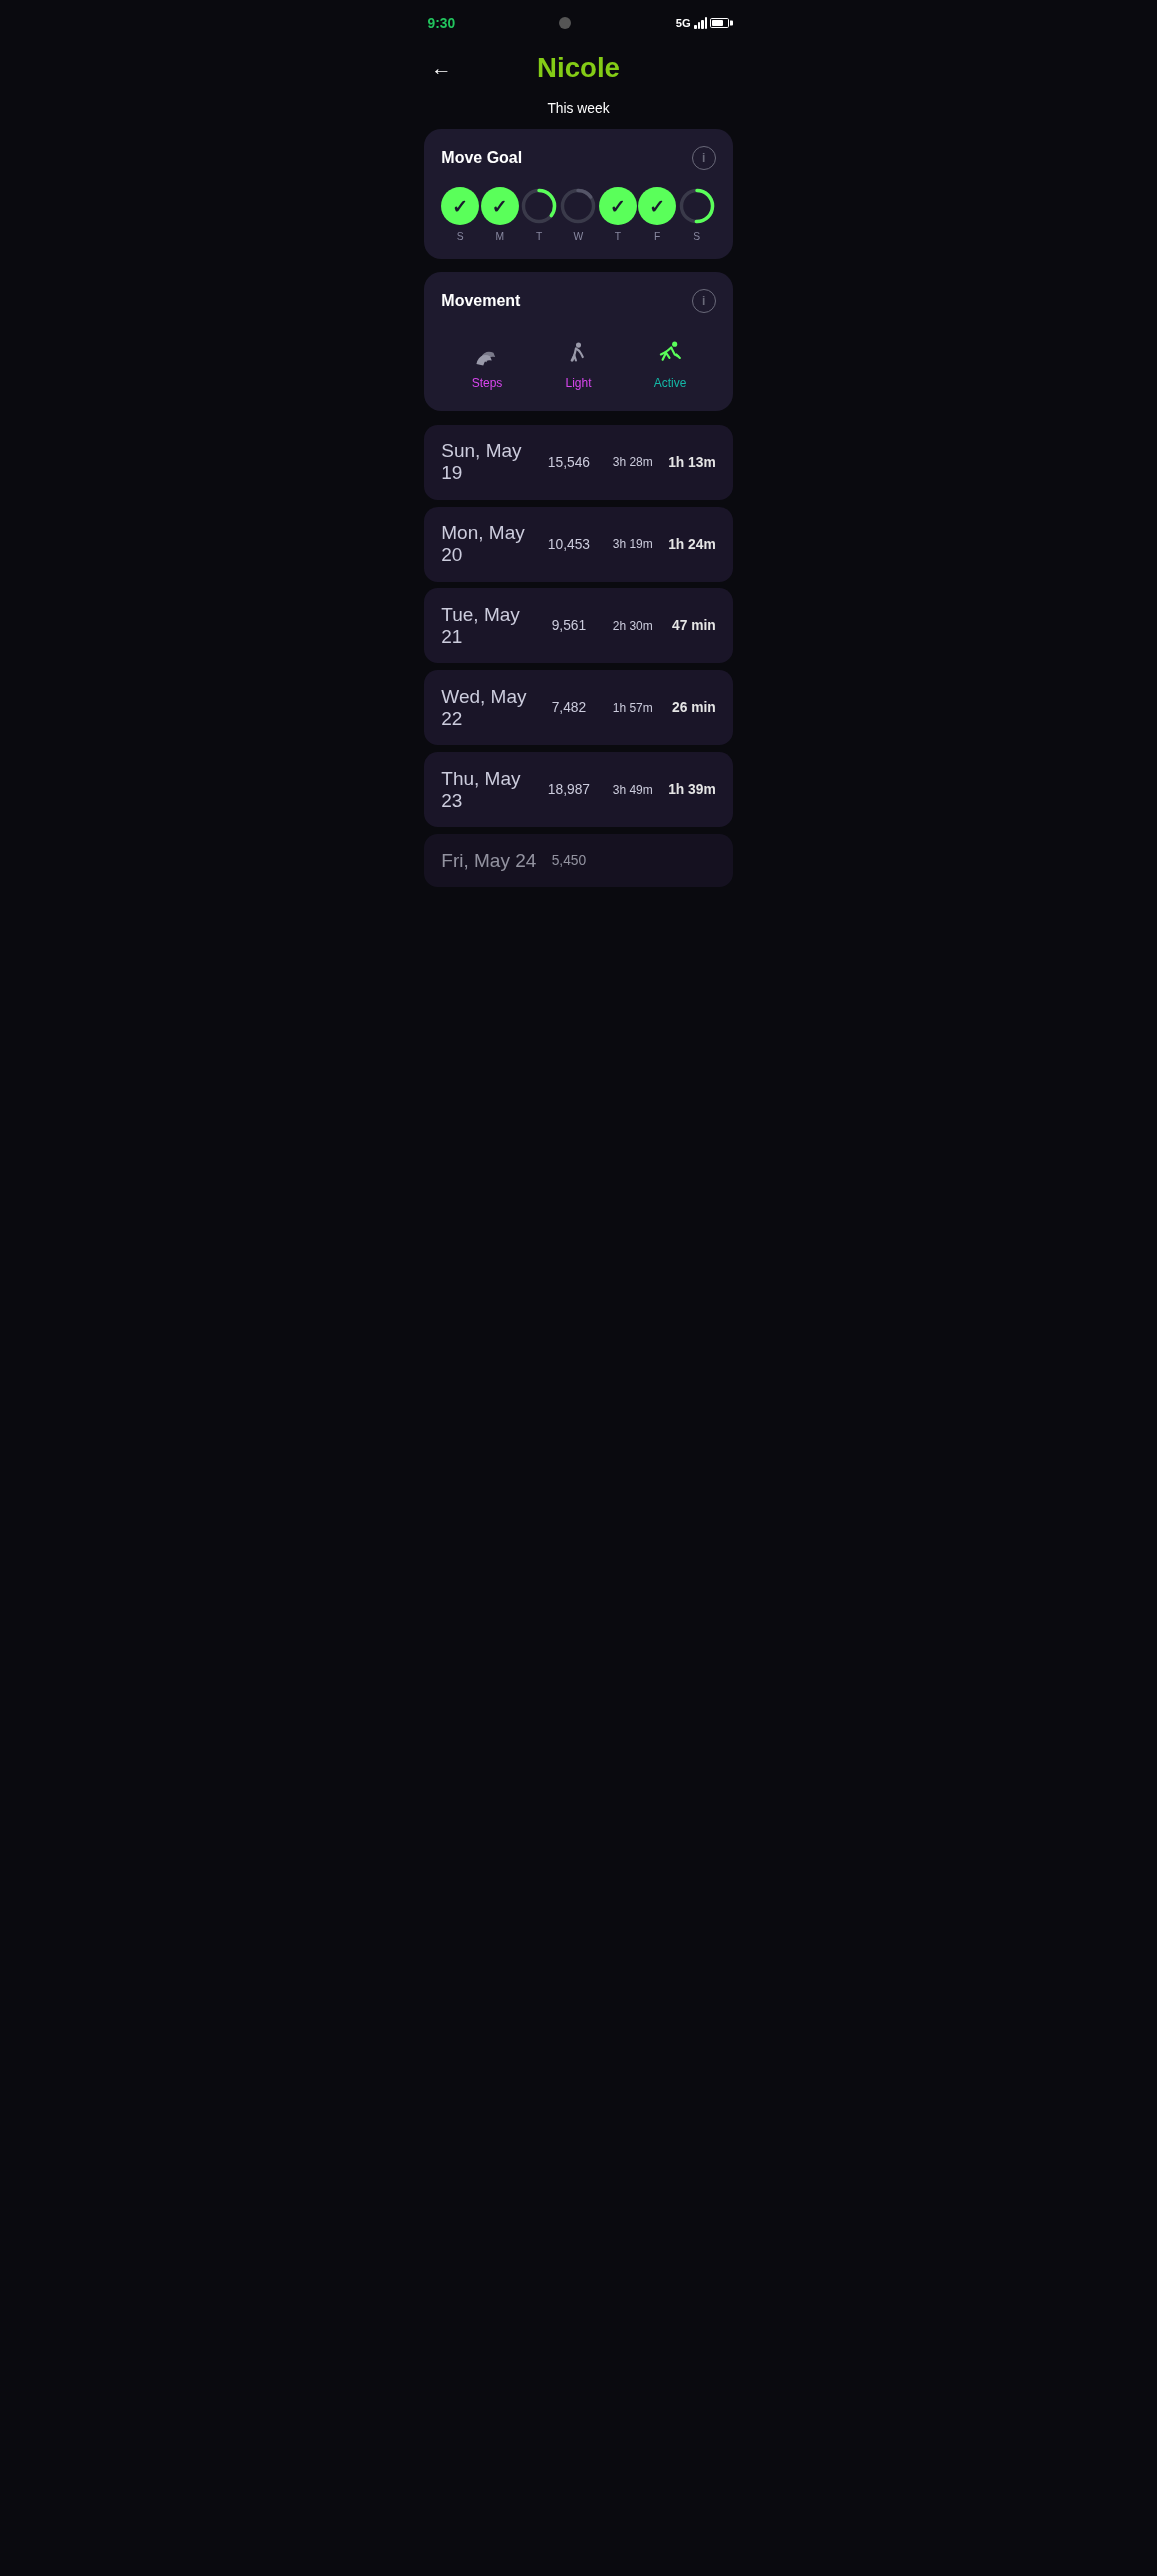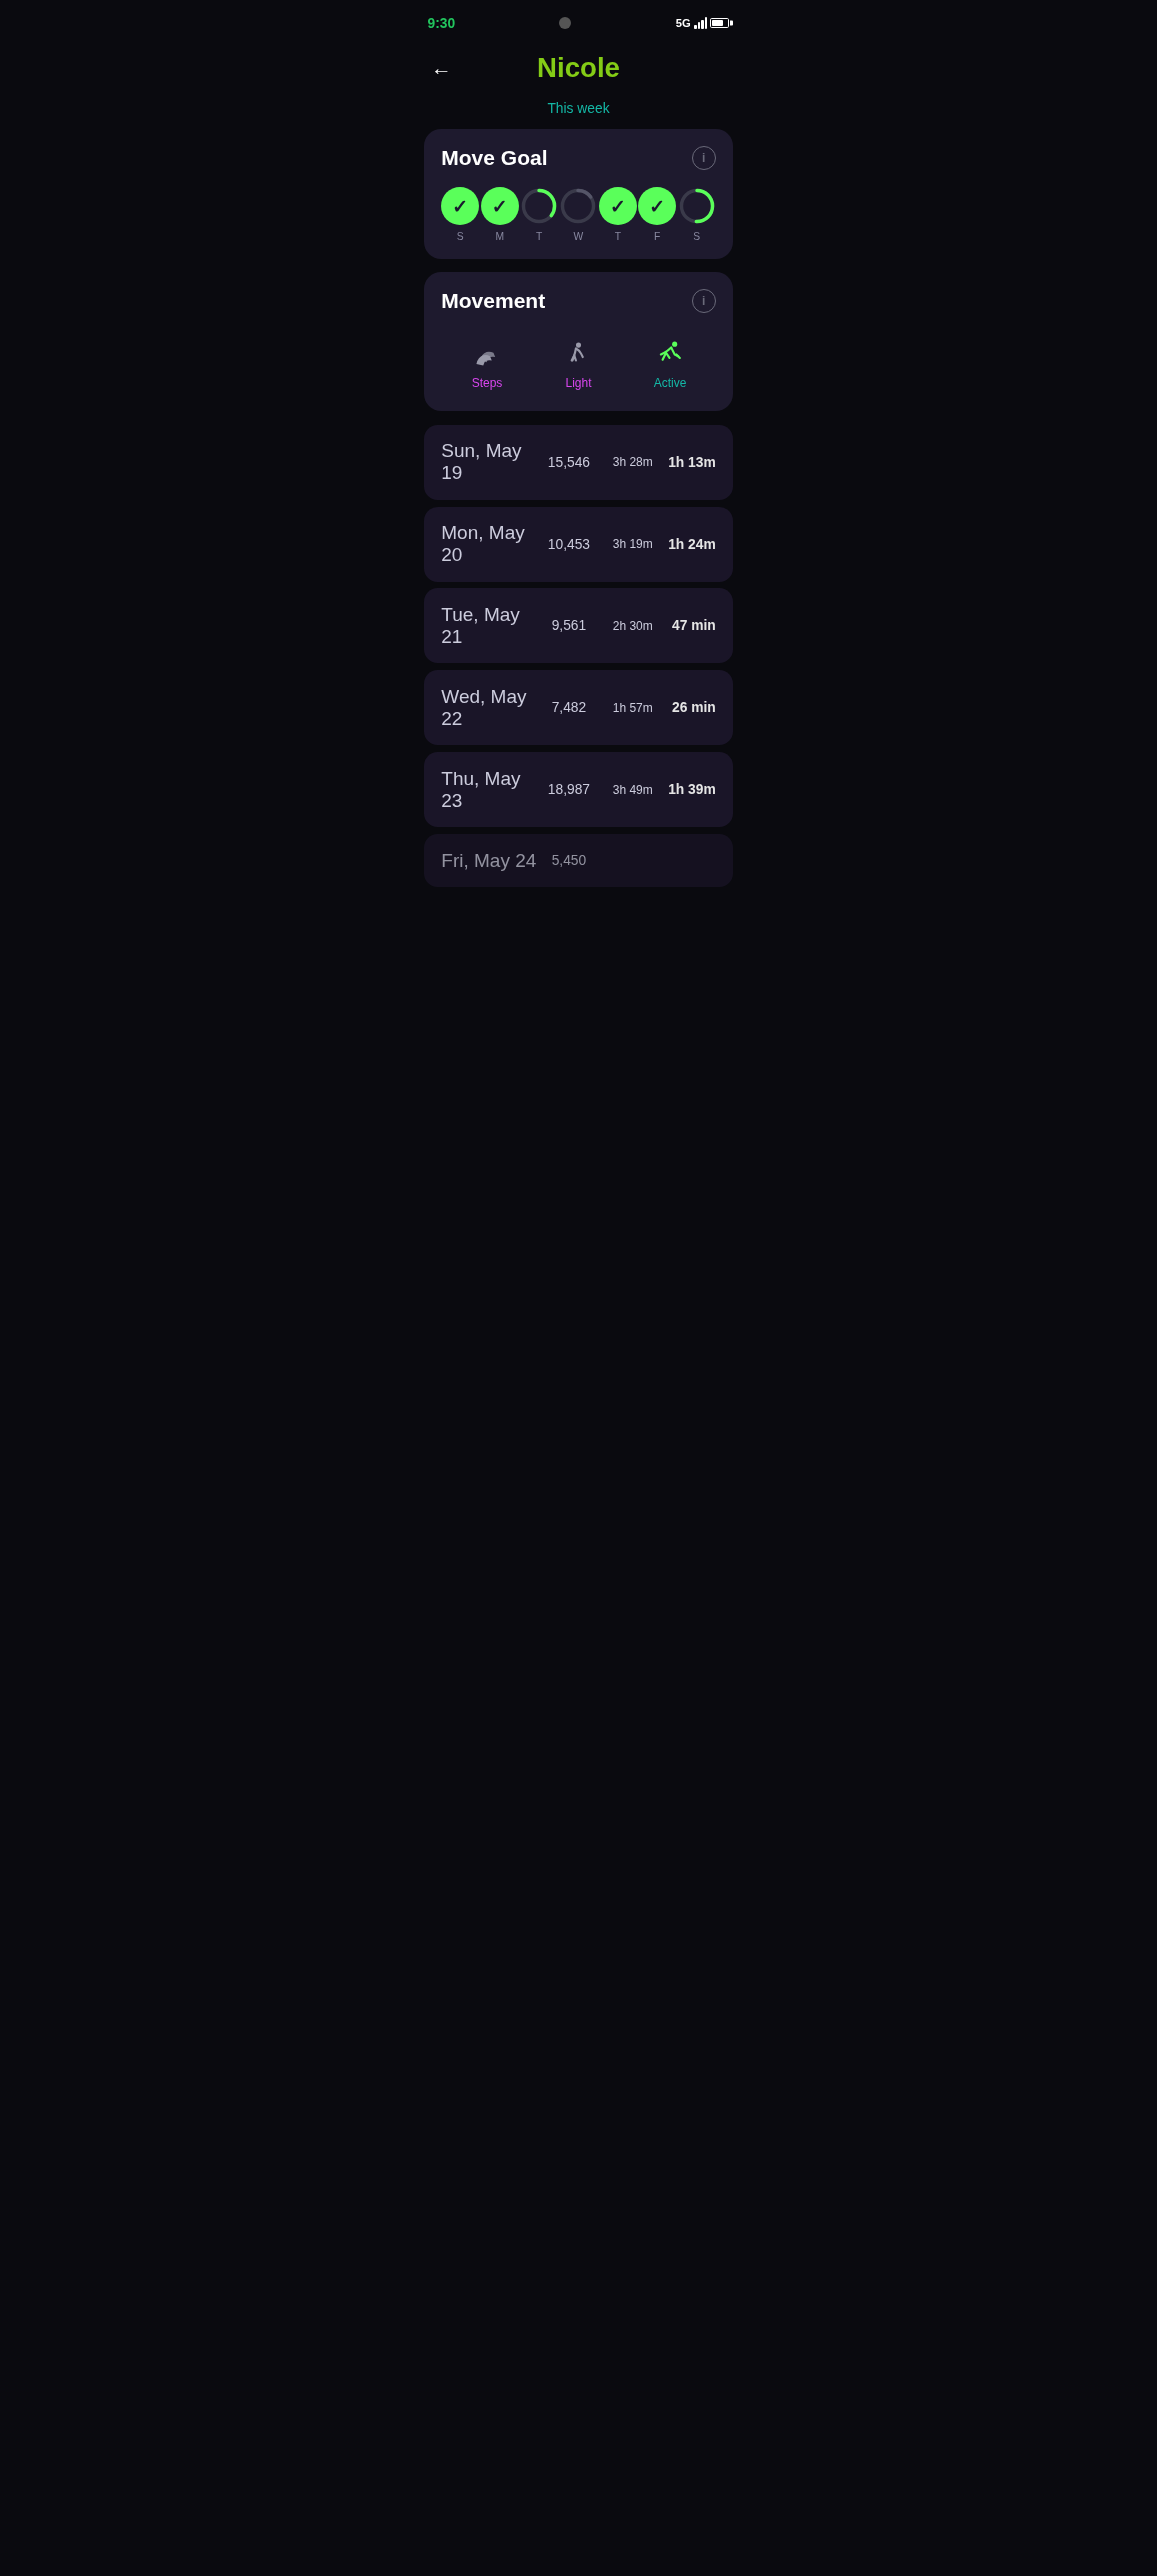--- a/index.html
+++ b/index.html
@@ -112,42 +112,42 @@
 
     .header-title {
       font-size: 27.6px;
       font-weight: 800;
       color: #84cc16;
     }
 
     
     .week-label {
       text-align: center;
-      color: #14b8a6;
+      color: #ffffff;
       font-size: 13.8px;
       margin-bottom: 13.8px;
     }
 
     
     .card {
       background: #1e1a2e;
       border-radius: 17px;
       margin: 0 13.8px 13.8px;
       padding: 17px;
     }
 
     .card-header {
       display: flex;
       justify-content: space-between;
       align-items: center;
       margin-bottom: 17px;
     }
 
     .card-title {
-      font-size: 21px;
+      font-size: 16px;
       font-weight: 800;
       color: #ffffff;
     }
 
     .info-icon {
       width: 24px;
       height: 24px;
       border: 1.7px solid #6a6a7a;
       border-radius: 50%;
       display: flex;

